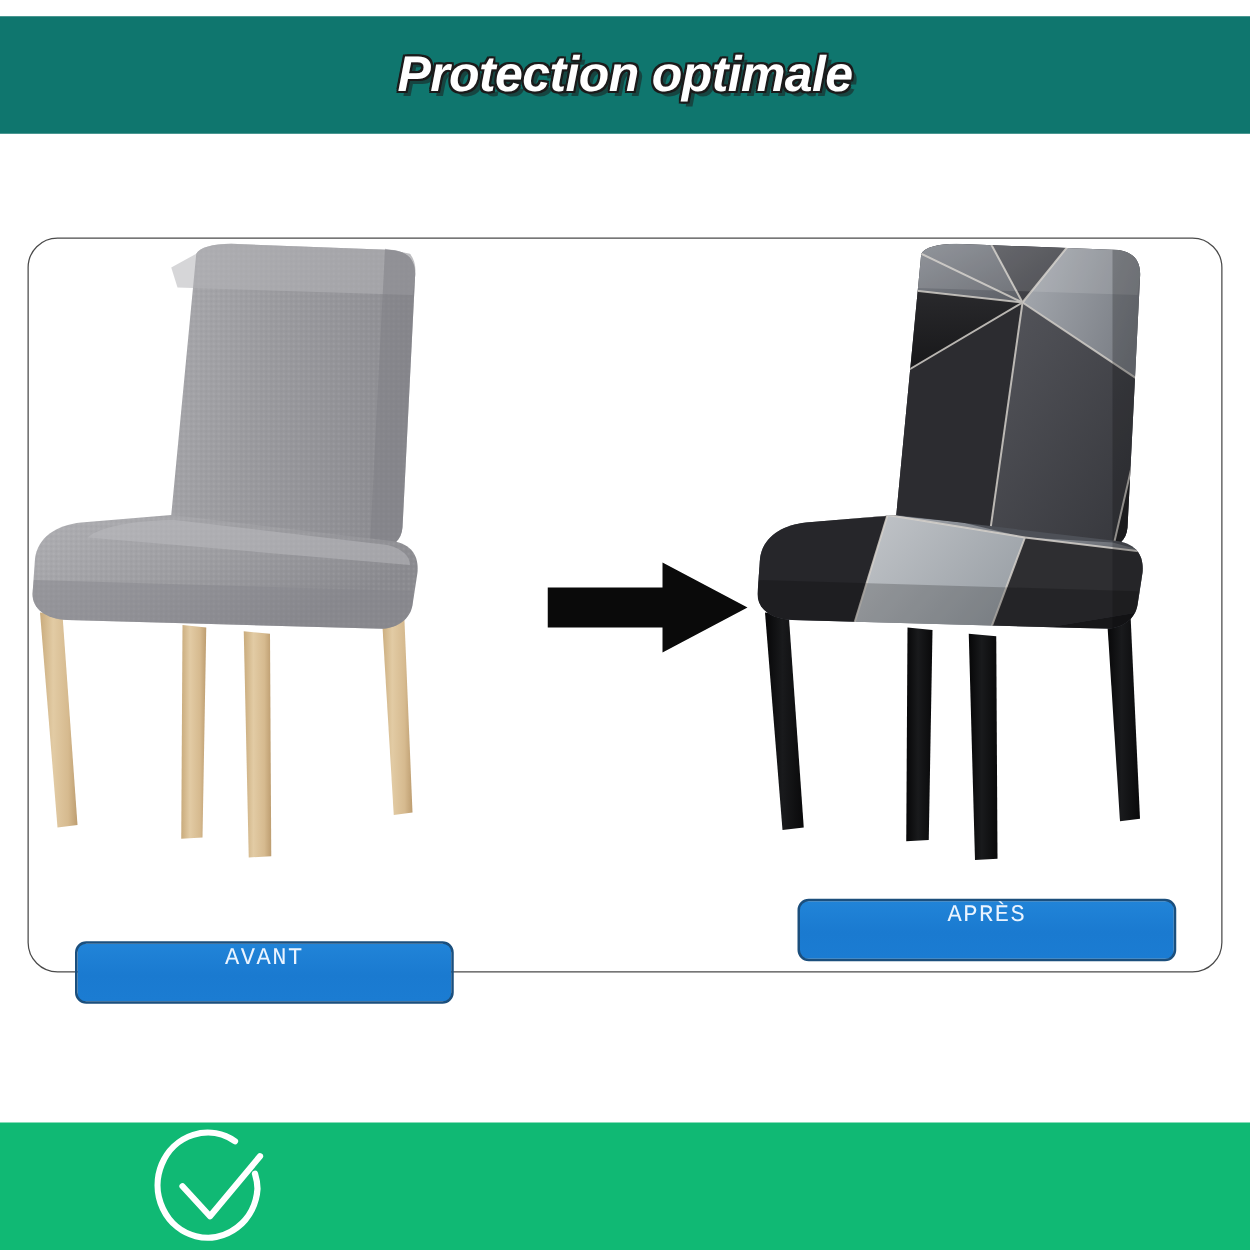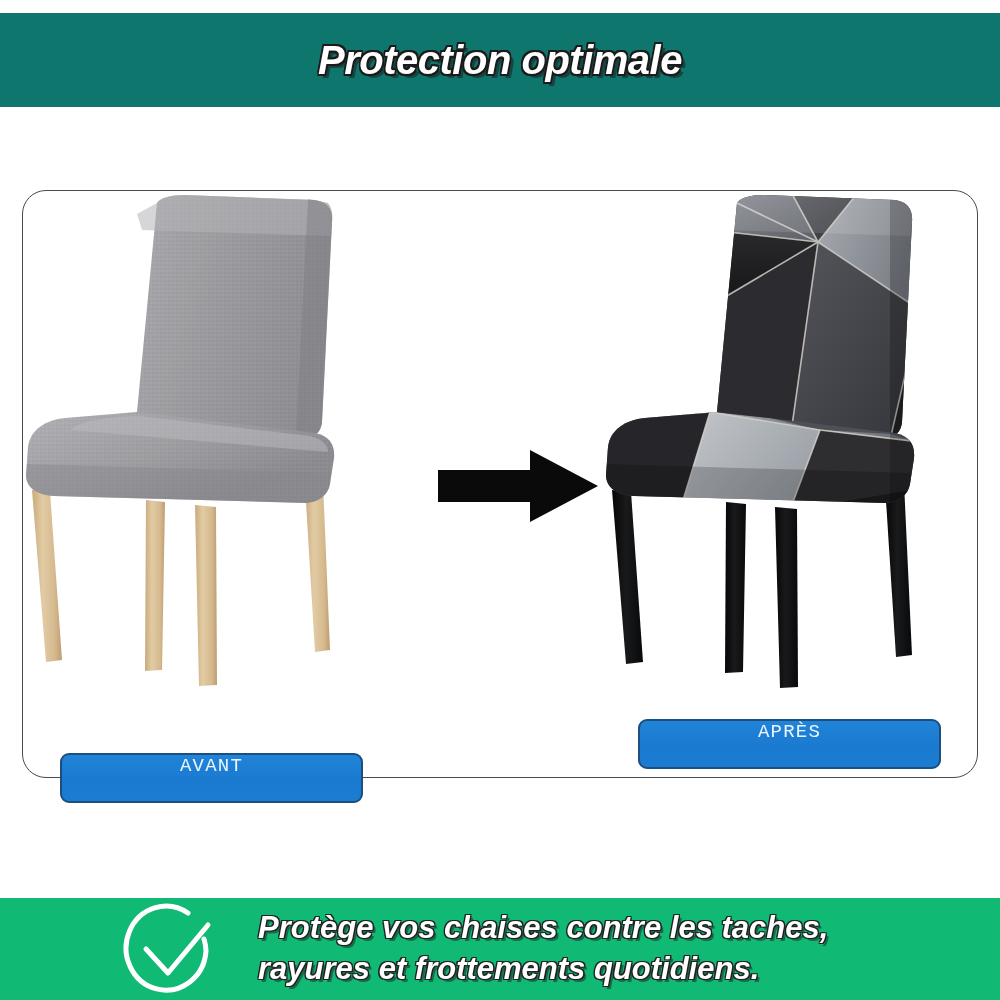--- a/index.html
+++ b/index.html
@@ -310,17 +310,13 @@
   <span>APRÈS</span>
 </div>
 
 <div class="bottom-banner">
   <div class="check-icon">
     <svg viewBox="0 0 102 92" width="102" height="92" xmlns="http://www.w3.org/2000/svg">
       <path d="M70,10 A40,42 0 1 0 88,48 A40,42 0 0 0 86,36" fill="none" stroke="#ffffff" stroke-width="5" stroke-linecap="round"></path>
       <path d="M28,46 L50,70 L90,22" fill="none" stroke="#ffffff" stroke-width="5" stroke-linecap="round" stroke-linejoin="round"></path>
     </svg>
   </div>
-  <div class="bottom-text">
-    <div>Protège vos chaises contre les taches,</div>
-    <div>rayures et frottements quotidiens.</div>
-  </div>
 </div>
 
 </body></html>

